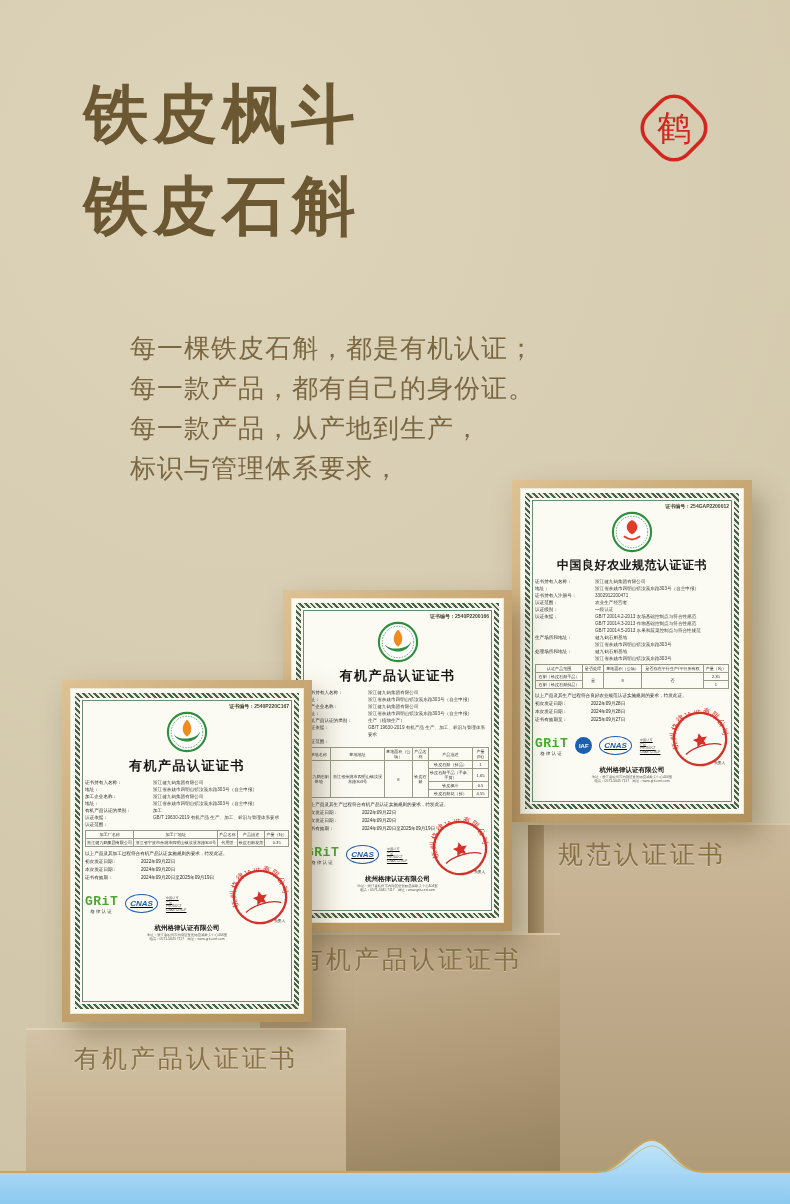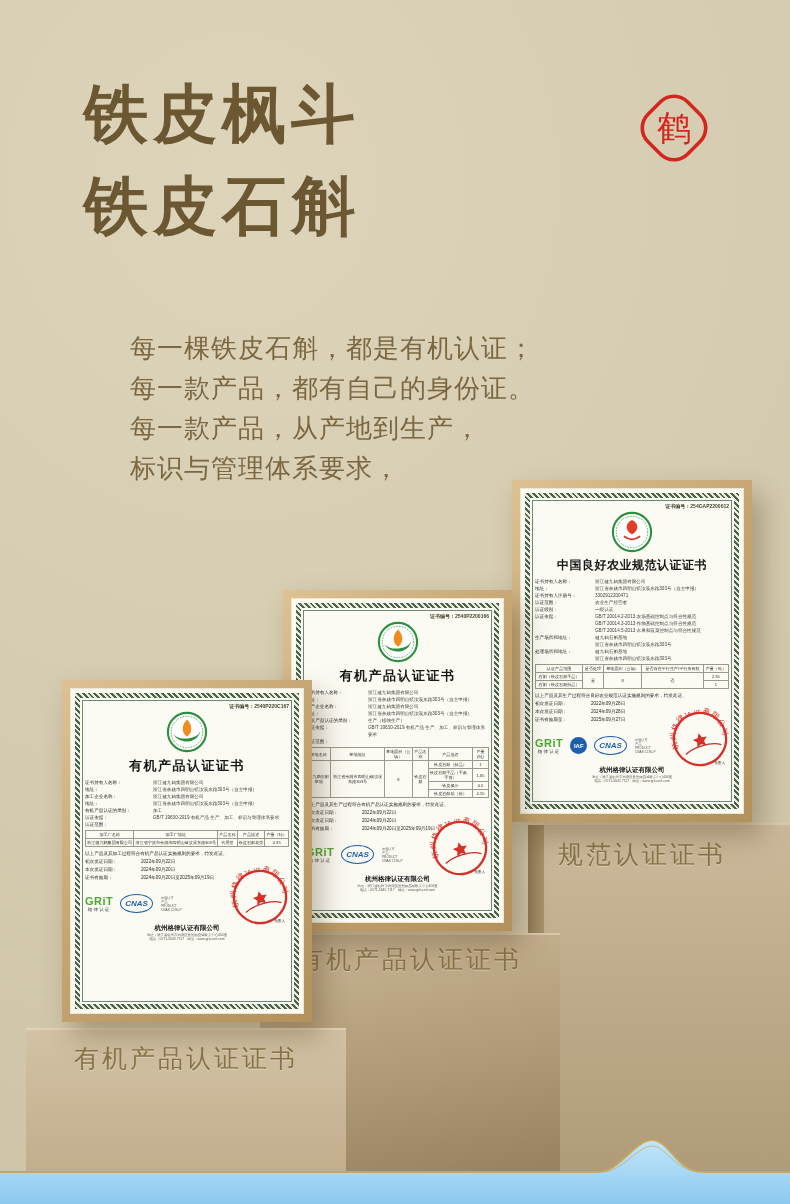--- a/index.html
+++ b/index.html
@@ -36,23 +36,23 @@
   .fval{flex:1;color:#3c3c3c;}
   .cert-l .flab{width:68px}.cert-m .flab{width:62px}.cert-r .flab{width:60px}
   .ctab{width:100%;border-collapse:collapse;margin:2px 0;font-size:4.1px;color:#333;}
   .ctab th,.ctab td{border:.6px solid #9a9a8a;padding:1px;text-align:center;
     vertical-align:middle;font-weight:normal;line-height:5px;}
   .statement{font-size:4.6px;color:#1f1f1f;margin:2px 0;}
   .drow{display:flex;font-size:4.6px;line-height:8.2px;color:#1f1f1f;}
   .dlab{flex:none;width:56px;}
   .sig-row{position:relative;display:flex;align-items:center;gap:7px;margin-top:5px;height:32px;}
   .grit{text-align:center;}
-  .grit-word{font-size:11px;font-weight:bold;color:#4aa832;letter-spacing:.5px;}
+  .grit-word{font-size:13px;font-weight:bold;color:#4aa832;letter-spacing:.5px;font-family:Liberation Mono, monospace;}
   .grit-sub{font-size:4.5px;color:#333;letter-spacing:1.2px;}
-  .cnas{display:flex;align-items:center;gap:8px;}
+  .cnas{display:flex;align-items:center;gap:8px;text-decoration:underline;}
   .cnas-oval{border:1.4px solid #1d5fae;border-radius:50%;color:#1d5fae;font-weight:bold;
     font-style:italic;font-size:8px;padding:4px 4px;}
   .cnas-side{font-size:3.2px;line-height:4px;color:#555;text-align:left;}
   .iaf{width:17px;height:17px;border-radius:50%;background:#1d5fae;color:#fff;
     font-weight:bold;font-size:6px;display:flex;align-items:center;justify-content:center;flex:none;}
   .red-seal{position:absolute;right:0;top:-20px;width:58px;height:58px;
     transform:rotate(-14deg);opacity:.95;}
   .resp{position:absolute;right:4px;bottom:-3px;font-size:3.6px;color:#333;}
   .issuer-name{text-align:center;font-weight:bold;font-size:6.5px;color:#101010;margin-top:4px;}
   .cert-foot{text-align:center;font-size:3.4px;color:#555;line-height:4.6px;}

